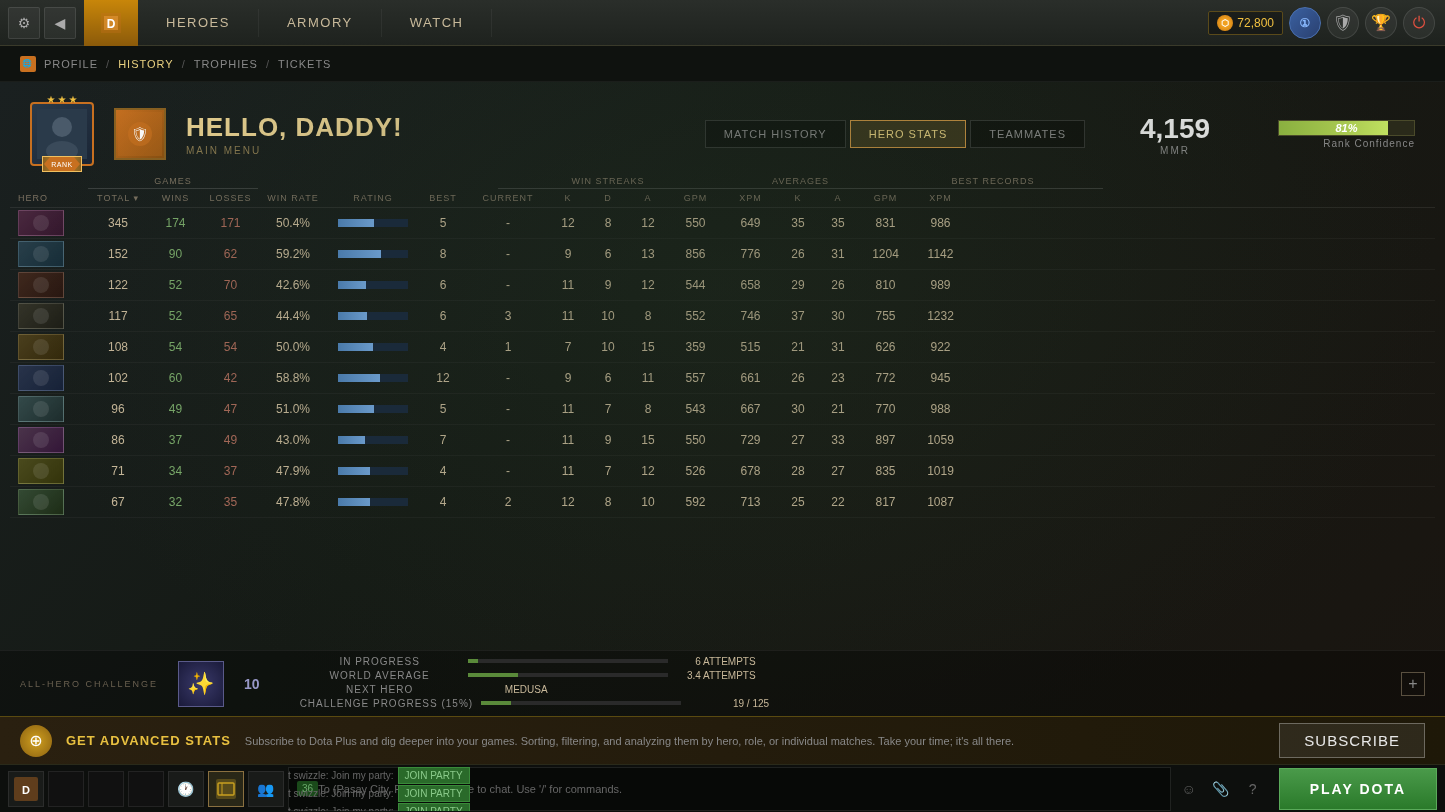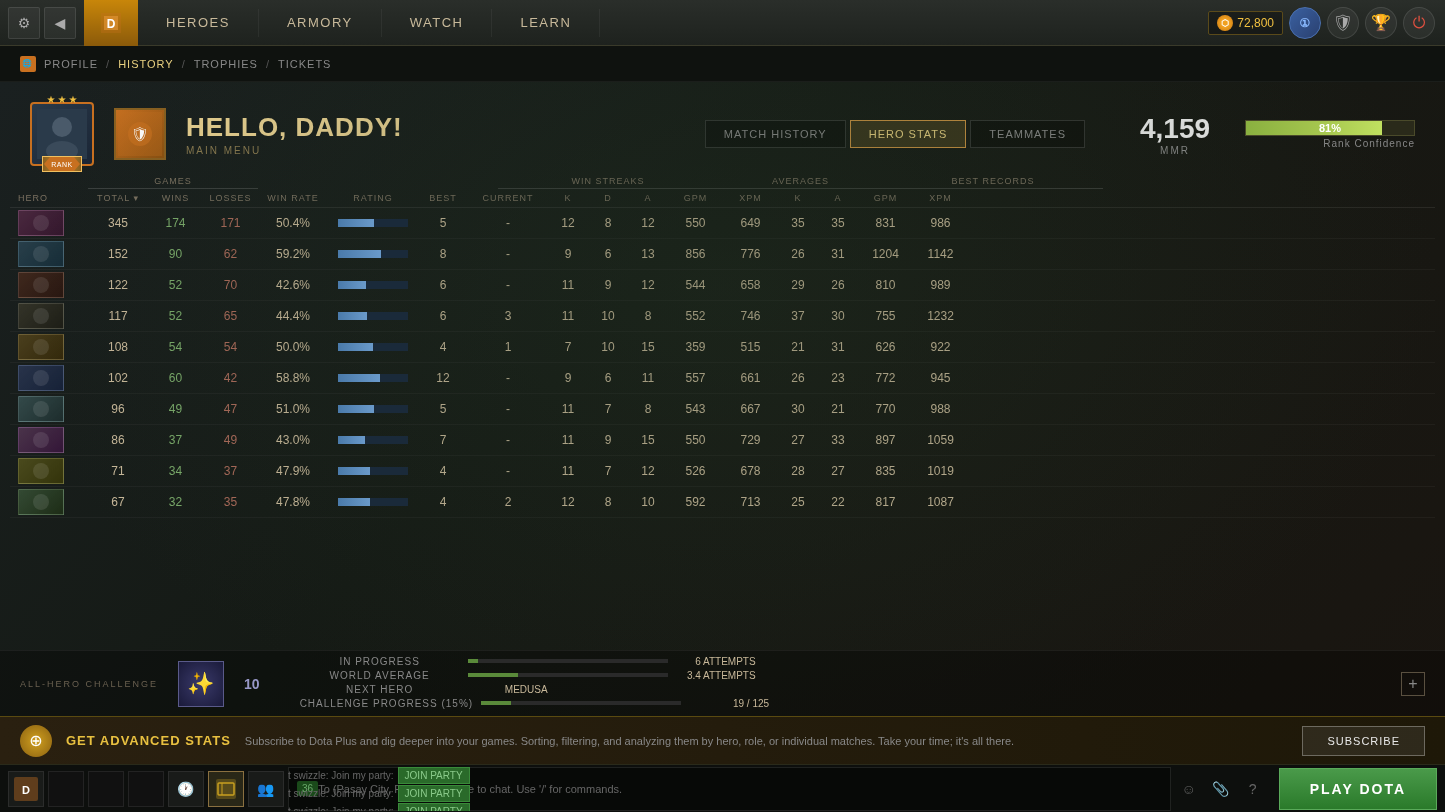--- a/index.html
+++ b/index.html
@@ -246,26 +246,27 @@
       text-transform: uppercase;
     }
     .rank-bar-container {
       display: flex;
       flex-direction: column;
       align-items: flex-end;
       gap: 2px;
       min-width: 170px;
     }
     .rank-bar-outer {
-      width: 170px;
+      width: 137px;
       height: 16px;
       background: #2a2a1a;
       border: 1px solid #4a4a2a;
       position: relative;
       overflow: hidden;
+      font-style: italic;
     }
     .rank-bar-fill {
       height: 100%;
       background: linear-gradient(90deg, #8ab040 0%, #a8c850 60%, #c0e060 100%);
     }
     .rank-bar-text {
       position: absolute;
       top: 0; left: 0; right: 0; bottom: 0;
       display: flex; align-items: center; justify-content: center;
       font-size: 11px; font-weight: bold; color: #fff;
@@ -429,21 +430,21 @@
     .subscribe-text {
       font-size: 11px;
       color: #888;
       flex: 1;
     }
     .subscribe-btn {
       padding: 8px 24px;
       background: rgba(200,200,200,0.1);
       border: 1px solid rgba(255,255,255,0.3);
       color: #e8e8e8;
-      font-size: 11px;
+      font-size: 15px;
       letter-spacing: 1px;
       text-transform: uppercase;
       cursor: pointer;
       white-space: nowrap;
     }
 
     
     .bottom-bar {
       position: fixed;
       bottom: 0; left: 0; right: 0;
@@ -528,21 +529,20 @@
     <svg width="30" height="30" viewBox="0 0 30 30" fill="none">
       <path d="M5 5 L25 5 L25 25 L5 25 Z" fill="#c87020" opacity="0.3"></path>
       <path d="M8 8 L22 8 L22 22 L8 22 Z" fill="#f0a040" opacity="0.5"></path>
       <text x="15" y="20" text-anchor="middle" fill="#fff" font-size="12" font-weight="bold">D</text>
     </svg>
   </div>
   <div class="nav-links">
     <div class="nav-link">HEROES</div>
     <div class="nav-link">ARMORY</div>
     <div class="nav-link">WATCH</div>
-    <div class="nav-link">LEARN</div>
   </div>
   <div class="nav-right">
     <div class="gold-display">
       <div class="coin-icon">⬡</div>
       <span>72,800</span>
     </div>
     <div class="nav-icon-circle" style="background: linear-gradient(135deg,#3a60a0,#2a4070); border-color:#4a70b0; font-size:12px; color:#8abaff; font-weight:bold; position:relative;">
       <span>①</span>
     </div>
     <div class="nav-icon-circle">🛡</div>

